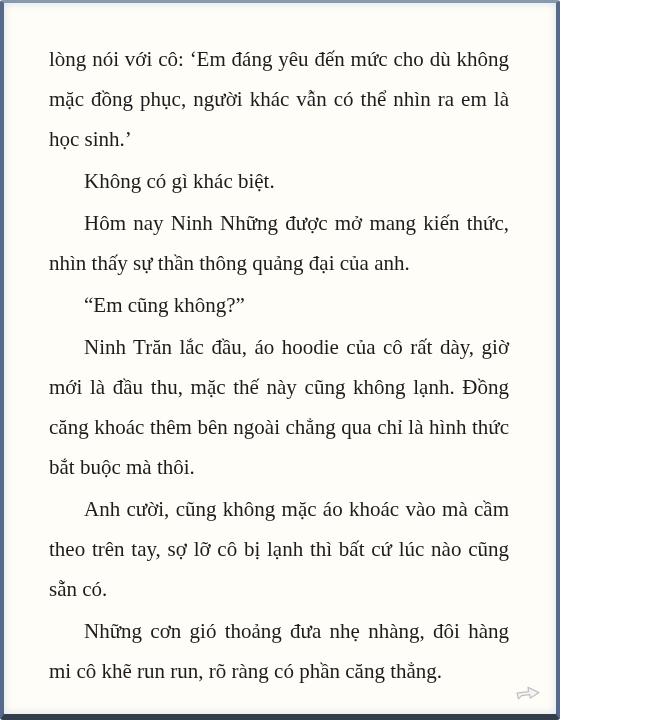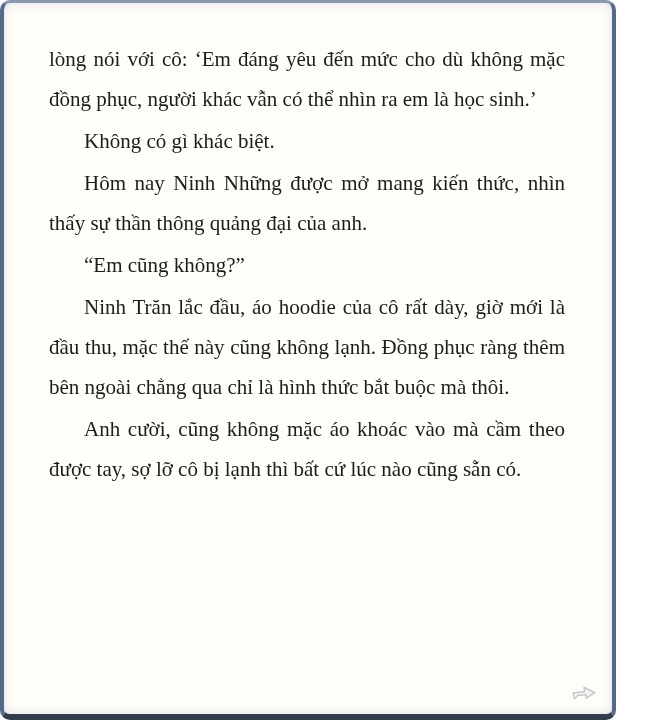--- a/index.html
+++ b/index.html
@@ -4,28 +4,28 @@
 <style>
   html, body {
     margin: 0;
     padding: 0;
     width: 654px;
     height: 720px;
     background: #ffffff;
   }
   .frame {
     position: relative;
-    width: 616px;
+    width: 560px;
     height: 720px;
     box-sizing: border-box;
     background: #fefdf8;
     border-style: solid;
     border-width: 3px 4px 6px 4px;
     border-color: #8b99ad #57698a #333d4c #57698a;
-    border-radius: 10px;
+    border-radius: 3px;
     overflow: hidden;
     box-shadow: inset 0 0 8px rgba(175,186,203,0.45);
   }
   .content {
     padding: 36px 47px 0 45px;
     font-family: "Liberation Serif", "DejaVu Serif", serif;
     font-size: 21px;
     line-height: 40px;
     color: #1c1c1c;
     text-align: justify;
@@ -47,22 +47,23 @@
 </style>
 </head>
 <body>
 
 <div class="frame">
   <div class="content">
       <p class="para">lòng nói với cô: ‘Em đáng yêu đến mức cho dù không mặc đồng phục, người khác vẫn có thể nhìn ra em là học sinh.’</p>
       <p class="para indent">Không có gì khác biệt.</p>
       <p class="para indent">Hôm nay Ninh Những được mở mang kiến thức, nhìn thấy sự thần thông quảng đại của anh.</p>
       <p class="para indent">“Em cũng không?”</p>
-      <p class="para indent">Ninh Trăn lắc đầu, áo hoodie của cô rất dày, giờ mới là đầu thu, mặc thế này cũng không lạnh. Đồng phục ràng thêm bên ngoài chẳng qua chỉ là hình thức bắt buộc mà thôi.</p>
-      <p class="para indent">Anh cười, cũng không mặc áo khoác vào mà cầm theo được tay, sợ lỡ cô bị lạnh thì bất cứ lúc nào cũng sẵn có.</p>
+      <p class="para indent">Ninh Trăn lắc đầu, áo hoodie của cô rất dày, giờ mới là đầu thu, mặc thế này cũng không lạnh. Đồng căng khoác thêm bên ngoài chẳng qua chỉ là hình thức bắt buộc mà thôi.</p>
+      <p class="para indent">Anh cười, cũng không mặc áo khoác vào mà cầm theo trên tay, sợ lỡ cô bị lạnh thì bất cứ lúc nào cũng sẵn có.</p>
+      <p class="para indent">Những cơn gió thoảng đưa nhẹ nhàng, đôi hàng mi cô khẽ run run, rõ ràng có phần căng thẳng.</p>
     </div>
 
   <div class="page-arrow" title="">
     <svg width="28" height="20" viewBox="0 0 28 20" xmlns="http://www.w3.org/2000/svg">
       <path d="M3 9.2 L14.5 7.6 L14 3.4 L25 8.6 L16.2 14.2 L15.8 10.6 L7.5 11.6 L4.5 14.8 Z" fill="#f4f4f4" stroke="#bfbfbf" stroke-width="1.2" stroke-linejoin="round"></path>
     </svg>
   </div>
 </div>
 
 </body></html>

